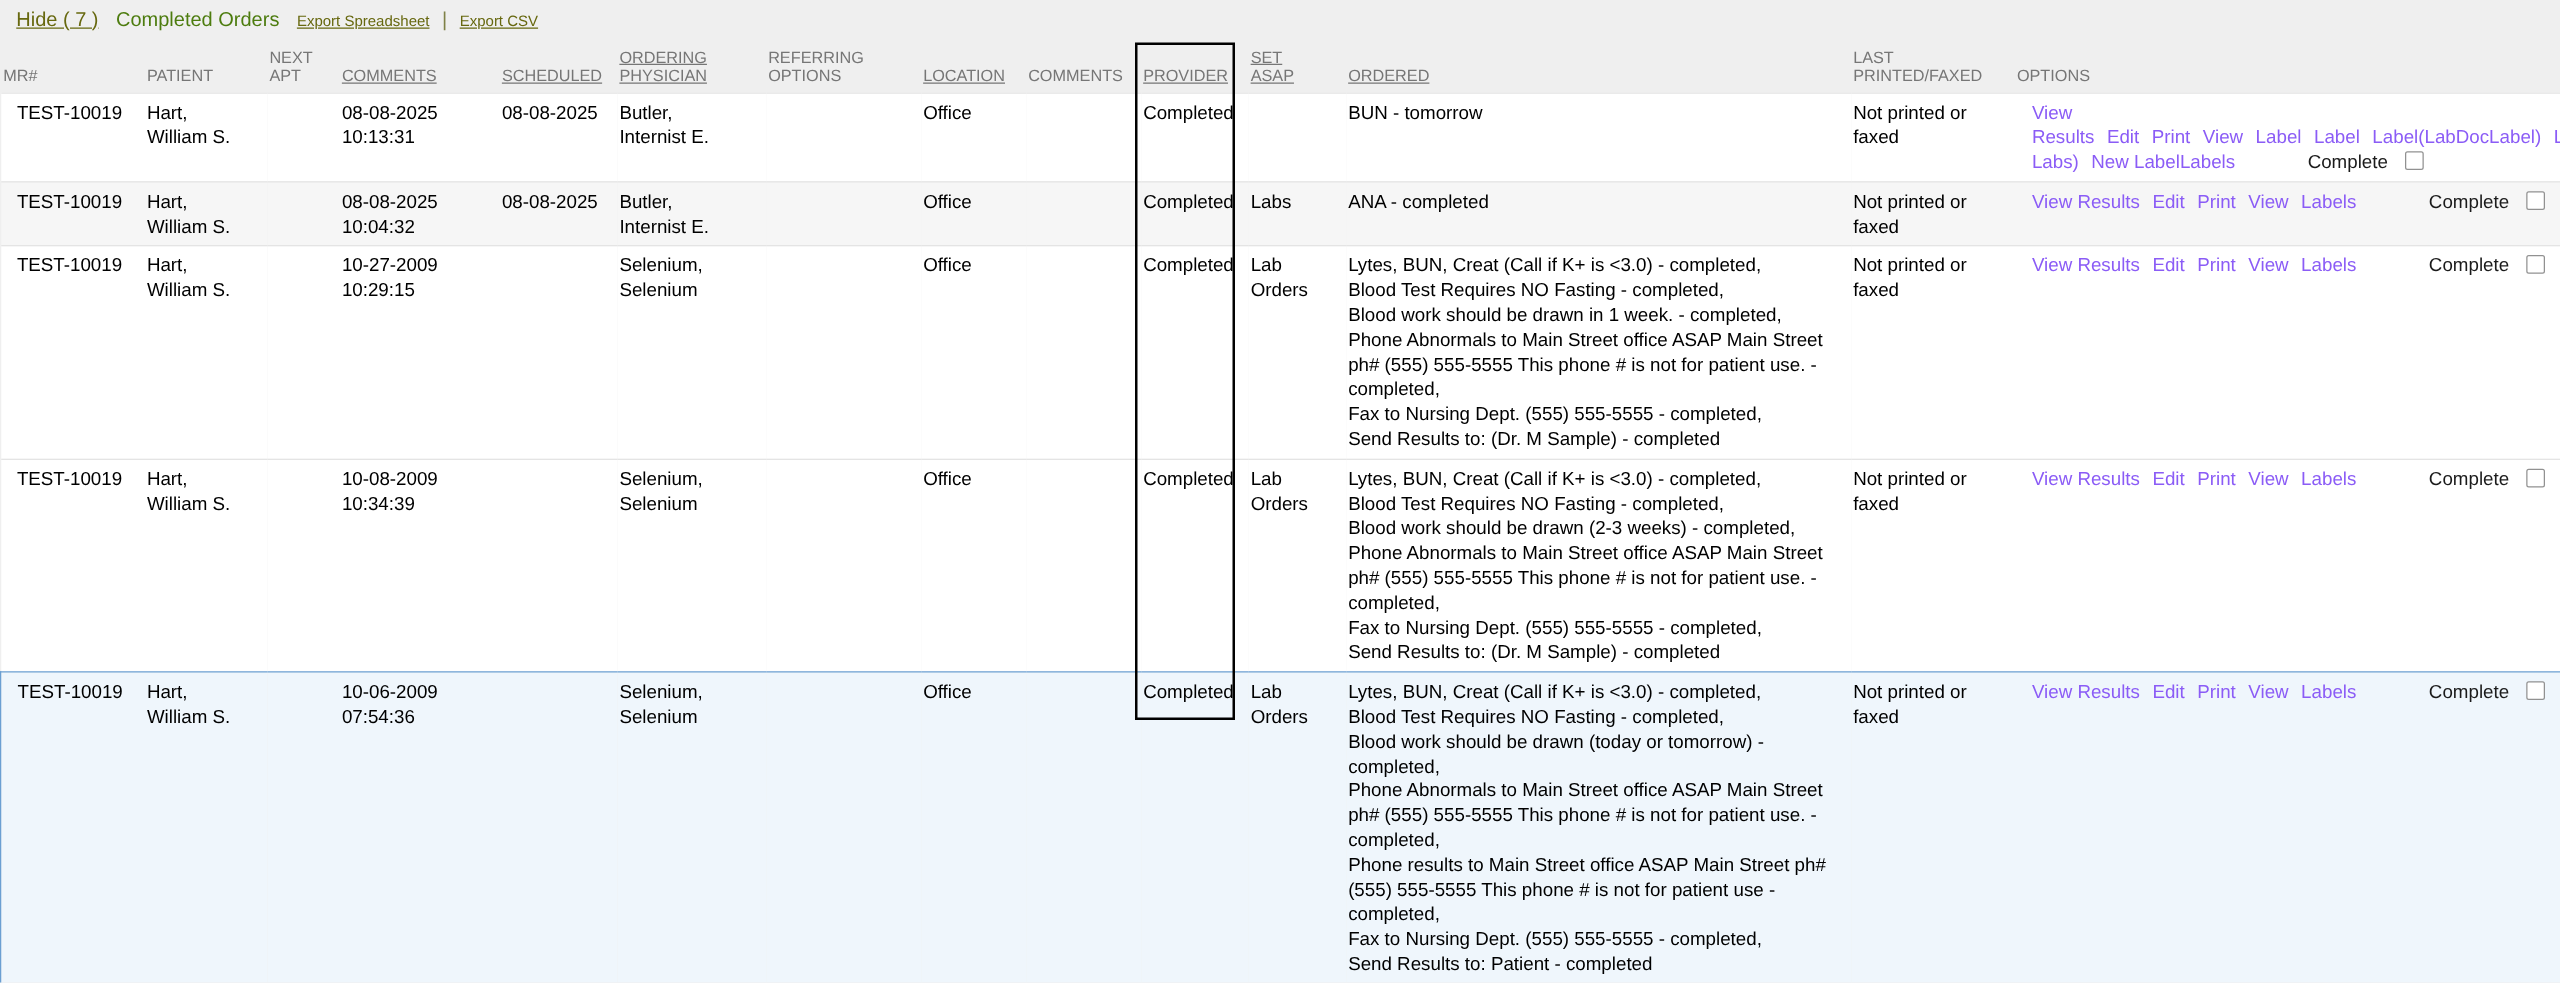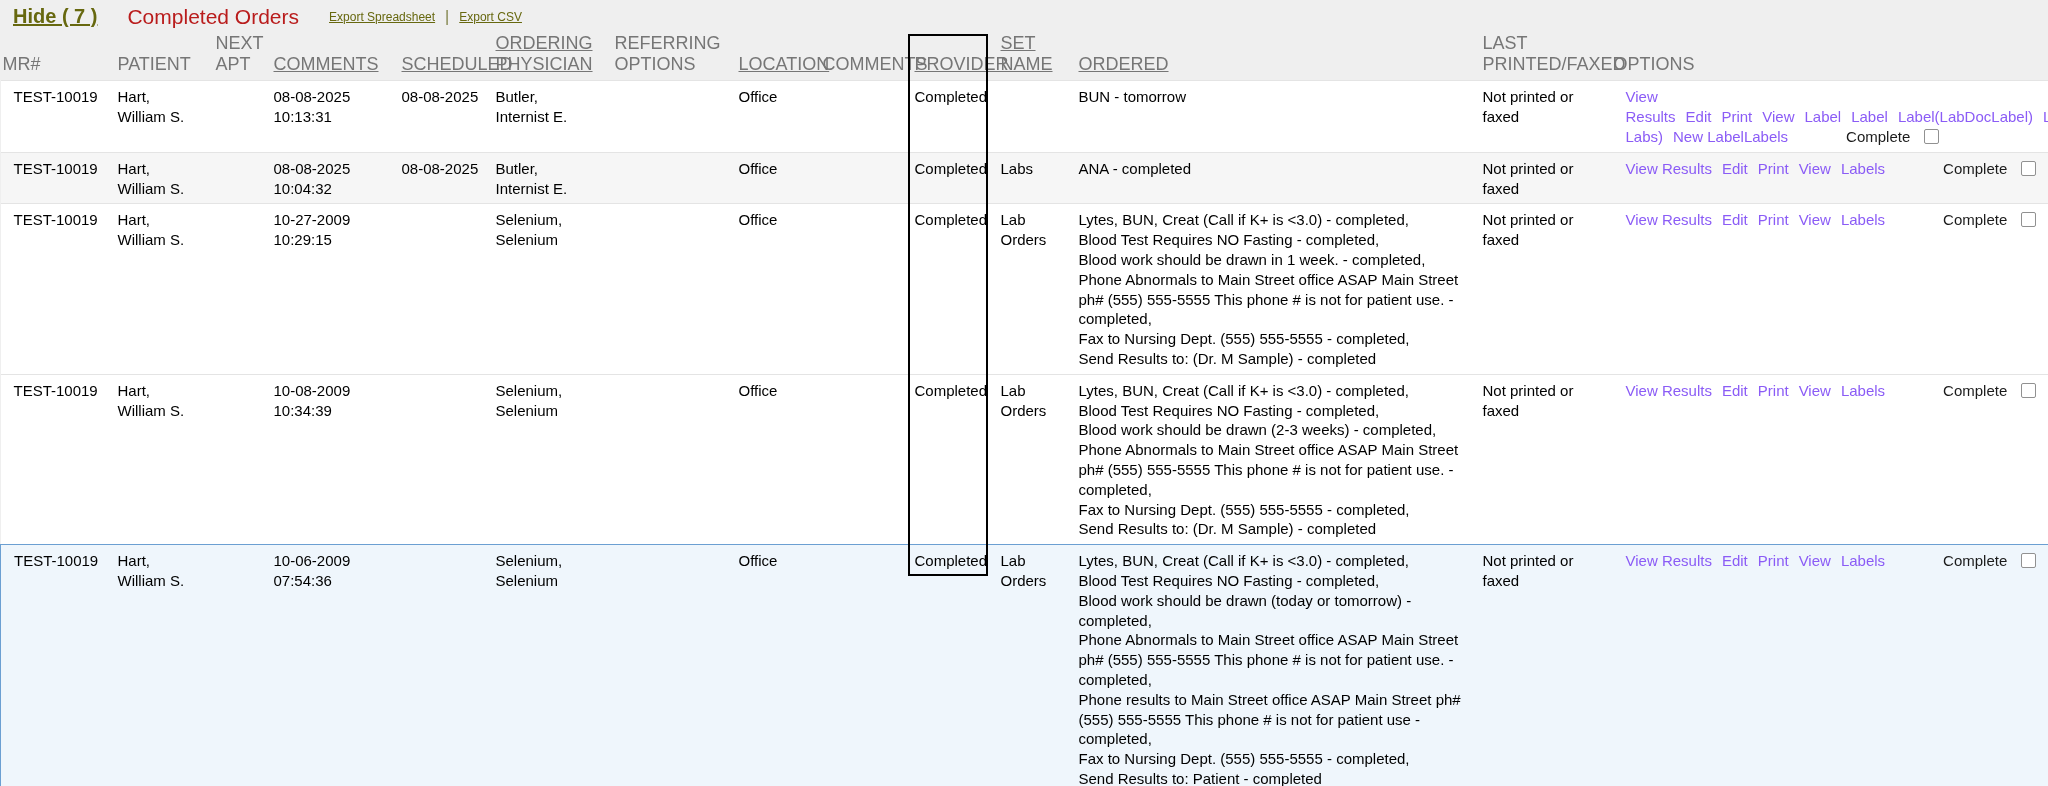--- a/index.html
+++ b/index.html
@@ -9,36 +9,36 @@
     background: #efefef;
     font-family: "Liberation Sans", "DejaVu Sans", sans-serif;
     font-size: 15px; color: #000;
     position: relative;
   }
   .topbar {
     height: 33px; display: flex; align-items: center;
     padding-left: 13px; gap: 10px;
   }
   .hide-link {
-    font-weight: bold; font-size: 20px; color: #67680f;
+    font-weight: normal; font-size: 16px; color: #67680f;
     text-decoration: underline; cursor: pointer;
   }
-  .page-title { font-size: 21px; color: #b91c1c; margin: 0 20px; }
+  .page-title { font-size: 16px; color: #4d7c0f; margin: 0 4px; }
   .export-link {
     font-size: 12px; color: #67680f; text-decoration: underline; cursor: pointer;
   }
   .sep { color: #7f8147; font-size: 16px; }
 
   table.orders-table {
     border-collapse: collapse; table-layout: fixed; width: 2048px;
     background: transparent;
   }
   thead th {
     height: 41px; vertical-align: bottom; text-align: left;
-    font-weight: normal; font-size: 18px; color: #767676;
+    font-weight: normal; font-size: 13px; color: #767676;
     padding: 0 4px 5px 2px; white-space: pre-line; line-height: 1.18;
   }
   thead th.sortable { text-decoration: underline; cursor: pointer; }
   thead th:first-child { }
 
   tbody td {
     vertical-align: top; padding: 6px 6px 5px 2px;
     line-height: 1.32; white-space: pre-line;
     background: #ffffff; border-top: 1px solid #e4e4e4;
   }
@@ -101,21 +101,21 @@
         <th class="sortable">COMMENTS</th>
         <th class="sortable">SCHEDULED</th>
         <th class="sortable">ORDERING
 PHYSICIAN</th>
         <th>REFERRING
 OPTIONS</th>
         <th class="sortable">LOCATION</th>
         <th>COMMENTS</th>
         <th class="sortable">PROVIDER</th>
         <th class="sortable">SET
-NAME</th>
+ASAP</th>
         <th class="sortable">ORDERED</th>
         <th>LAST
 PRINTED/FAXED</th>
         <th>OPTIONS</th>
       </tr>
   </thead>
   <tbody id="orders-tbody">
       <tr class="data-row">
     <td>TEST-10019</td>
     <td>Hart,

